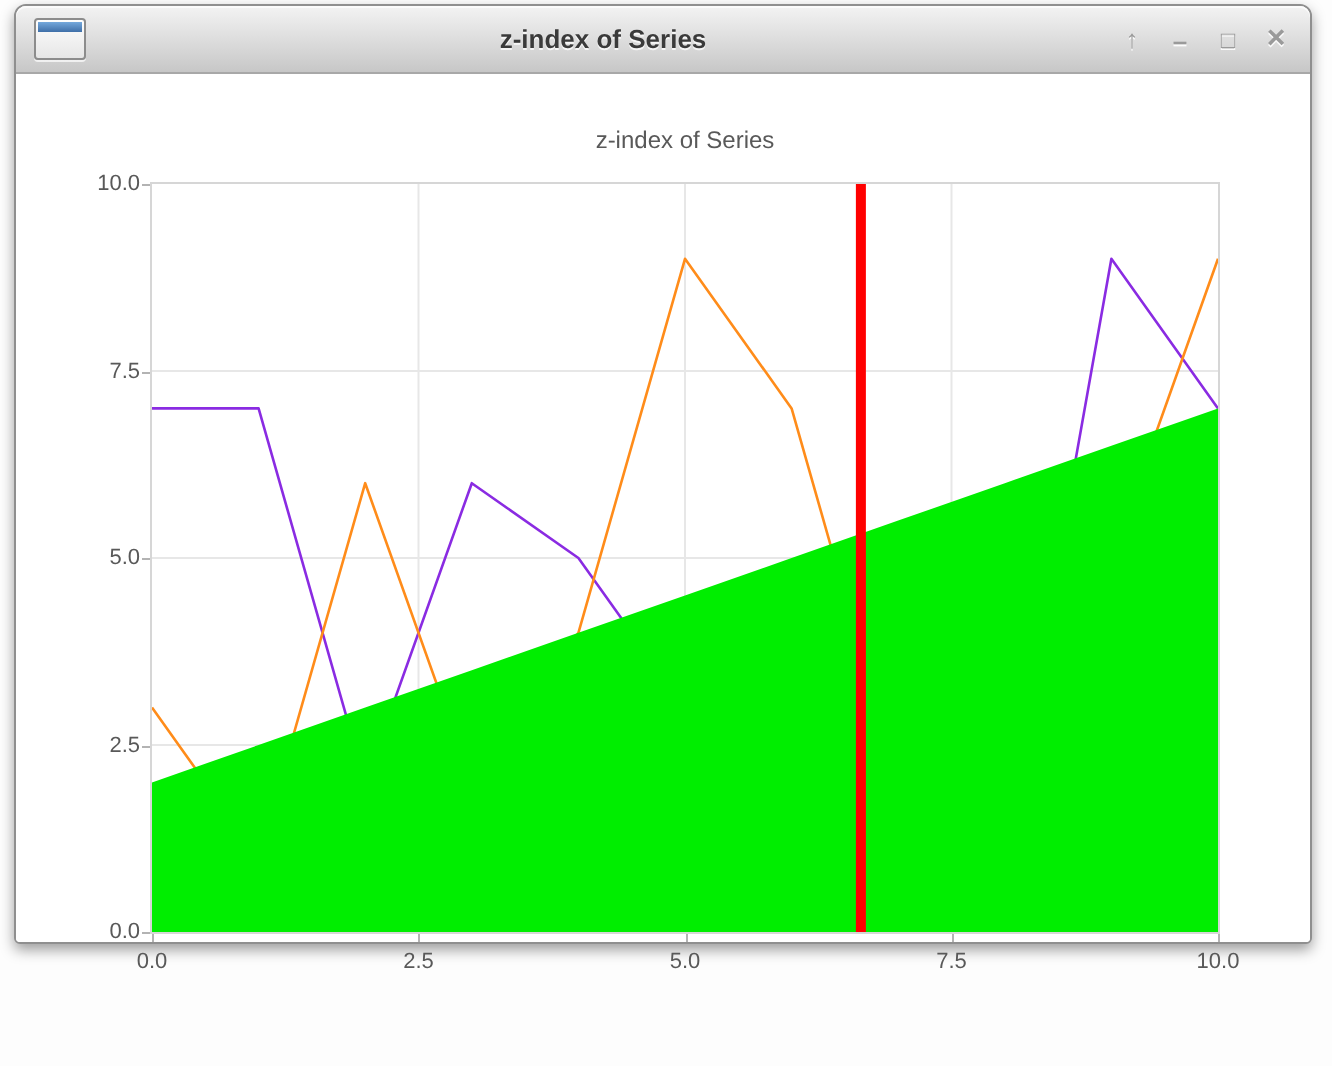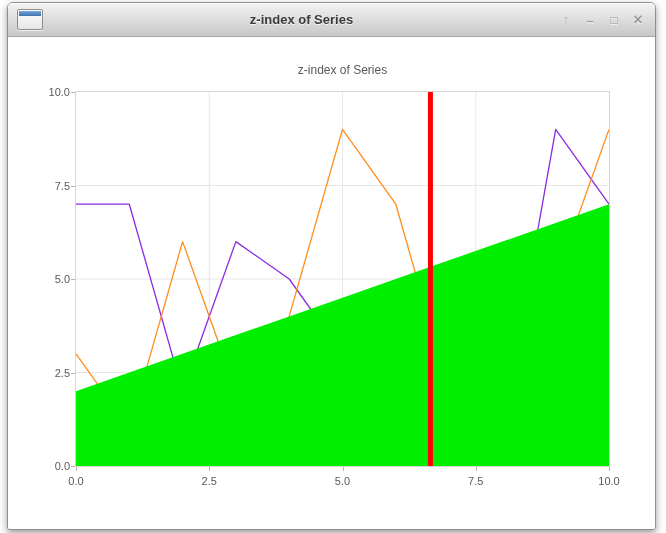--- a/index.html
+++ b/index.html
@@ -1,21 +1,21 @@
 <!DOCTYPE html>
 <html><head>
 <meta charset="utf-8">
 <style>
   * { margin:0; padding:0; box-sizing:border-box; }
   html,body { width:666px; height:533px; background:#ffffff; font-family:"Liberation Sans","DejaVu Sans",sans-serif; overflow:hidden; }
   .desktop { position:relative; width:666px; height:533px; background:#fdfdfd; }
 
   
   .window {
-    position:absolute; left:7px; top:2px; width:649px; height:528px;
+    position:absolute; left:7px; top:2px; width:649px; height:470px;
     border:1px solid #8f8f8f; border-radius:6px 6px 3px 3px;
     box-shadow:0 3px 7px rgba(0,0,0,0.38);
     background:#ffffff;
   }
   .titlebar {
     position:absolute; left:0; top:0; right:0; height:34px;
     background:linear-gradient(#f3f3f3,#d9d9d9 60%,#c7c7c7);
     border-bottom:1px solid #a8a8a8;
     border-radius:5px 5px 0 0;
     box-shadow:inset 0 1px 0 #fbfbfb;

